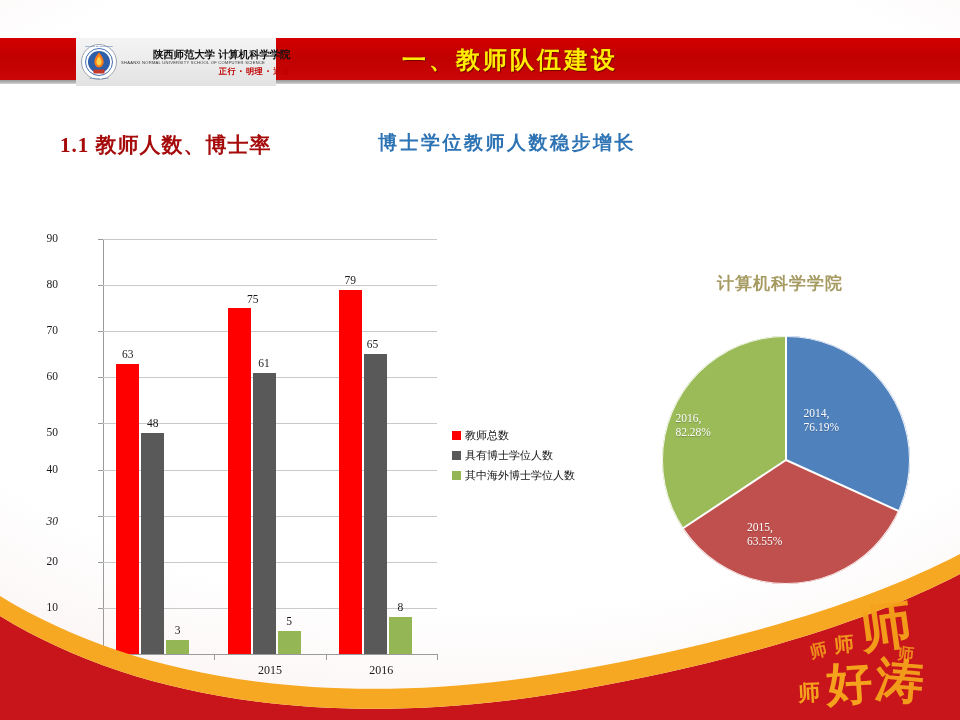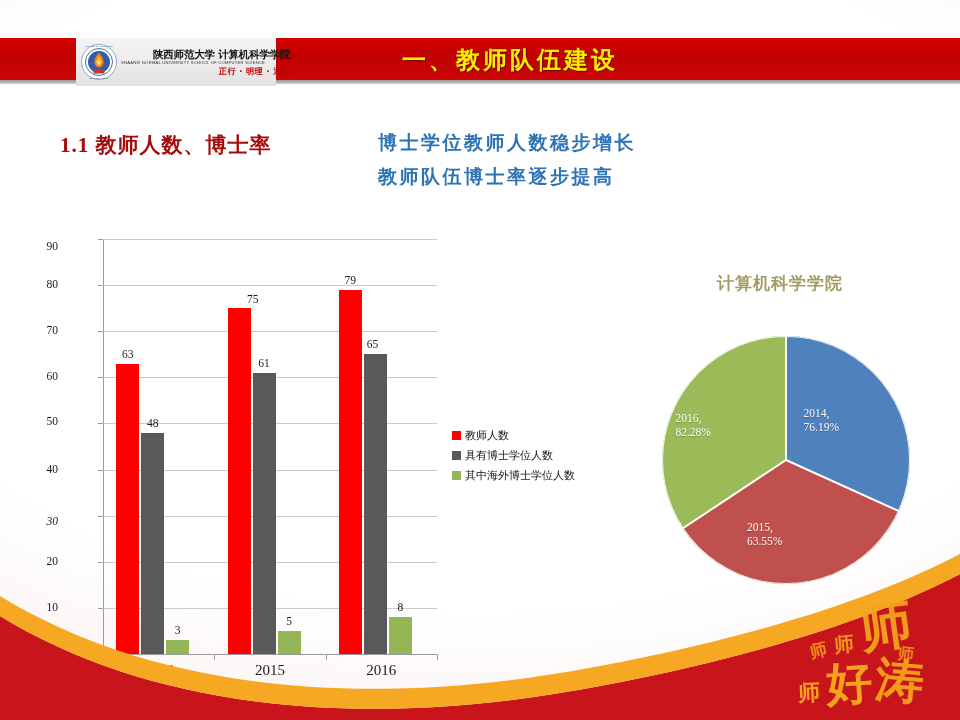--- a/index.html
+++ b/index.html
@@ -86,21 +86,21 @@
   #y-axis{position:absolute;left:0;top:0;width:1px;height:416px;background:#9b9b9b;}
   #x-axis{position:absolute;left:0;top:415px;width:334px;height:1px;background:#9b9b9b;}
   .xtick{position:absolute;top:415px;width:1px;height:6px;background:#9b9b9b;}
   .ytick{position:absolute;left:-5px;width:5px;height:1px;background:#9b9b9b;}
   .bar{position:absolute;bottom:0;}
   .bar-value{
     position:absolute;font-size:11.5px;color:#1a1a1a;text-align:center;
     line-height:13px;
   }
   .cat-label{
-    position:absolute;top:424px;font-size:15px;color:#1a1a1a;
+    position:absolute;top:424px;font-size:12px;color:#1a1a1a;
     text-align:center;line-height:14px;
   }
 
   
   #bar-legend{
     position:absolute;left:452px;top:425px;width:160px;
   }
   .legend-row{display:flex;align-items:center;height:20px;}
   .legend-swatch{width:9px;height:9px;margin-right:4px;flex:0 0 9px;}
   .legend-label{
@@ -163,21 +163,20 @@
       <div class="logo-en">SHAANXI NORMAL UNIVERSITY   SCHOOL OF COMPUTER SCIENCE</div>
       <div class="logo-motto">正行 · 明理 · 通道</div>
     </div>
   </div>
 
   <div id="header-title">一、教师队伍建设</div>
 
   <div id="section-title">1.1 教师人数、博士率</div>
   <div id="lead-lines">
     <div>博士学位教师人数稳步增长</div>
-    <div>教师队伍博士率逐步提高</div>
   </div>
 
   <div id="bar-chart">
     <div id="plot">
       <div id="y-axis"></div>
       <div id="x-axis"></div>
     <div class="ytick" style="top: 415px;"></div>
         <div class="gridline" style="top: 368.889px;"></div>
         <div class="ytick" style="top: 368.889px;"></div>
         <div class="gridline" style="top: 322.778px;"></div>
@@ -219,31 +218,31 @@
         <div class="bar-value" style="left: 277.833px; width: 39px; top: 362.111px;">8</div>
         <div class="xtick" style="left: 222.667px;"></div>
         <div class="cat-label" style="left: 222.667px; width: 111.333px;">2016</div>
         <div class="xtick" style="left: 334px;"></div>
       </div>
   <div class="y-label" style="top: 420px;">0</div>
       <div class="y-label" style="top: 373.889px;">10</div>
       <div class="y-label" style="top: 327.778px;">20</div>
       <div class="y-label" style="top: 288px; font-style: italic;">30</div>
       <div class="y-label" style="top: 235.556px;">40</div>
-      <div class="y-label" style="top: 188px;">50</div>
+      <div class="y-label" style="top: 199px;">50</div>
       <div class="y-label" style="top: 143.333px;">60</div>
       <div class="y-label" style="top: 97.2222px;">70</div>
       <div class="y-label" style="top: 51.1111px;">80</div>
-      <div class="y-label" style="top: 5px; margin-top: 8px;">90</div>
+      <div class="y-label" style="top: 5px;">90</div>
     </div>
 
   <div id="bar-legend">
       <div class="legend-row">
         <span class="legend-swatch" style="background: rgb(255, 0, 0);"></span>
-        <span class="legend-label">教师人数</span>
+        <span class="legend-label">教师总数</span>
       </div>
       <div class="legend-row">
         <span class="legend-swatch" style="background: rgb(89, 89, 89);"></span>
         <span class="legend-label">具有博士学位人数</span>
       </div>
       <div class="legend-row">
         <span class="legend-swatch" style="background: rgb(148, 182, 84);"></span>
         <span class="legend-label">其中海外博士学位人数</span>
       </div>
     </div>

